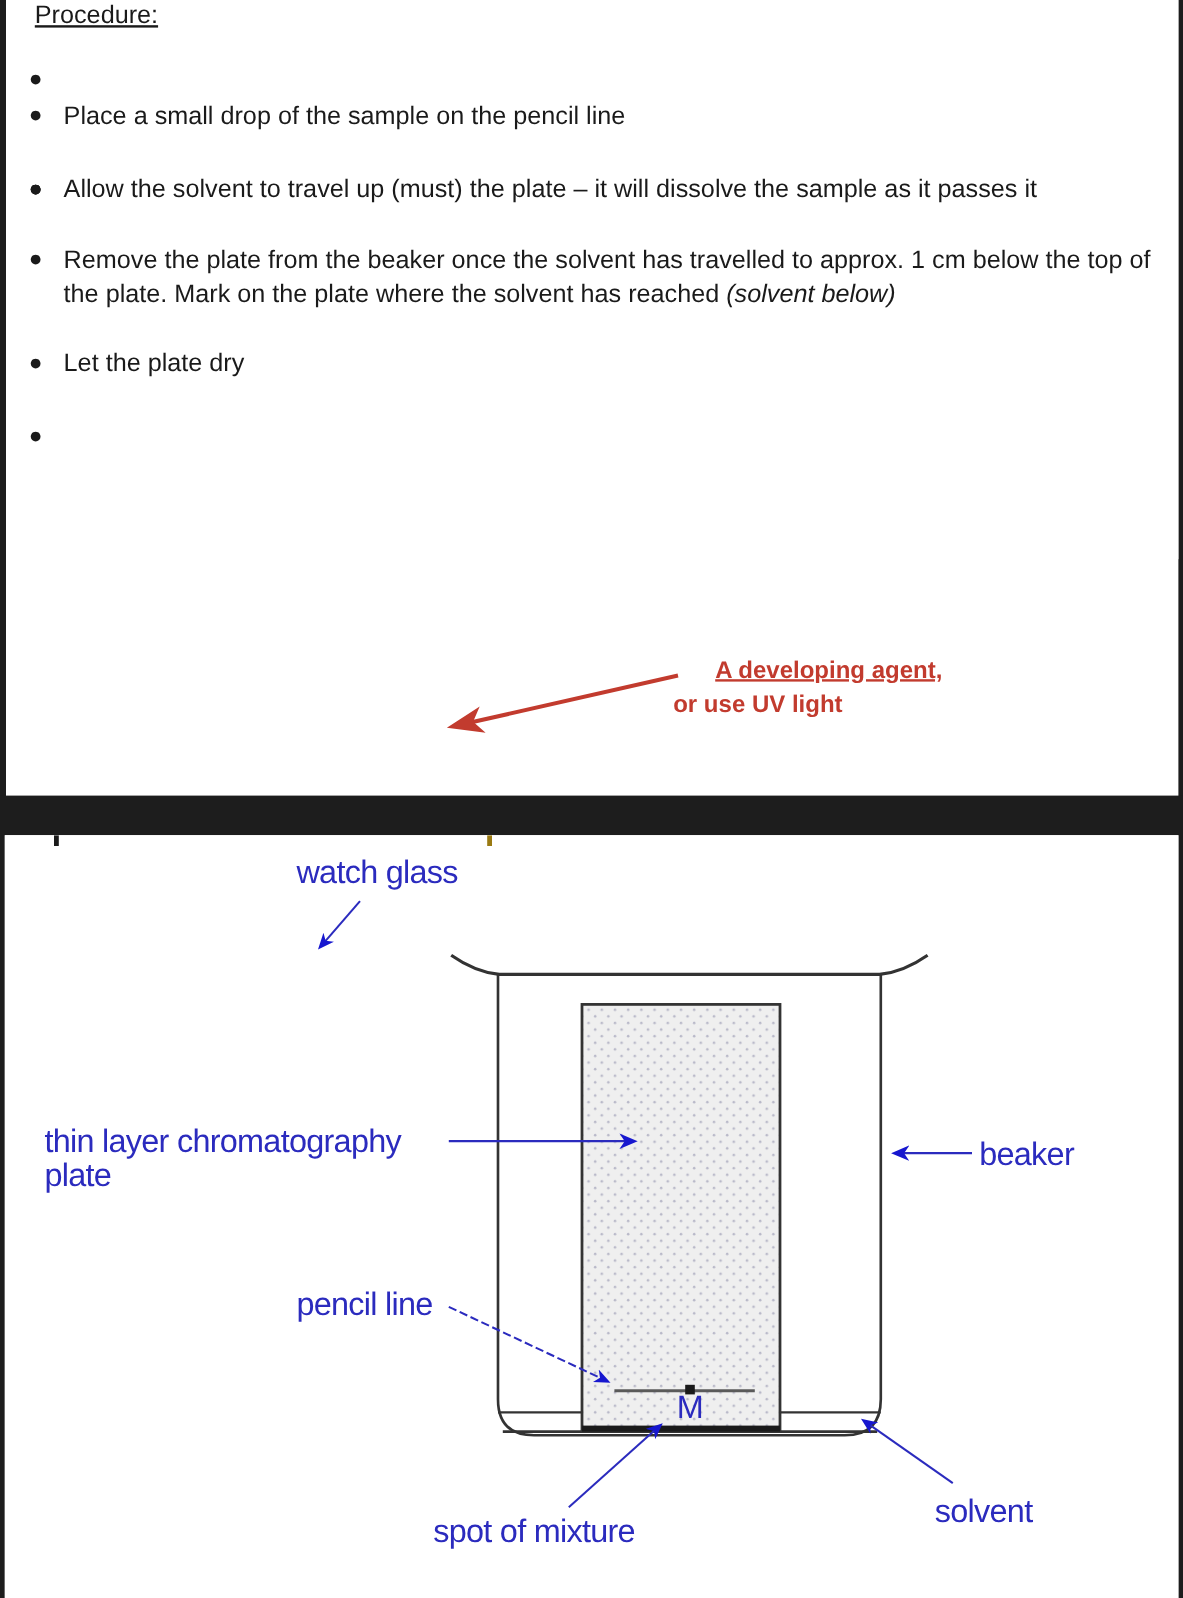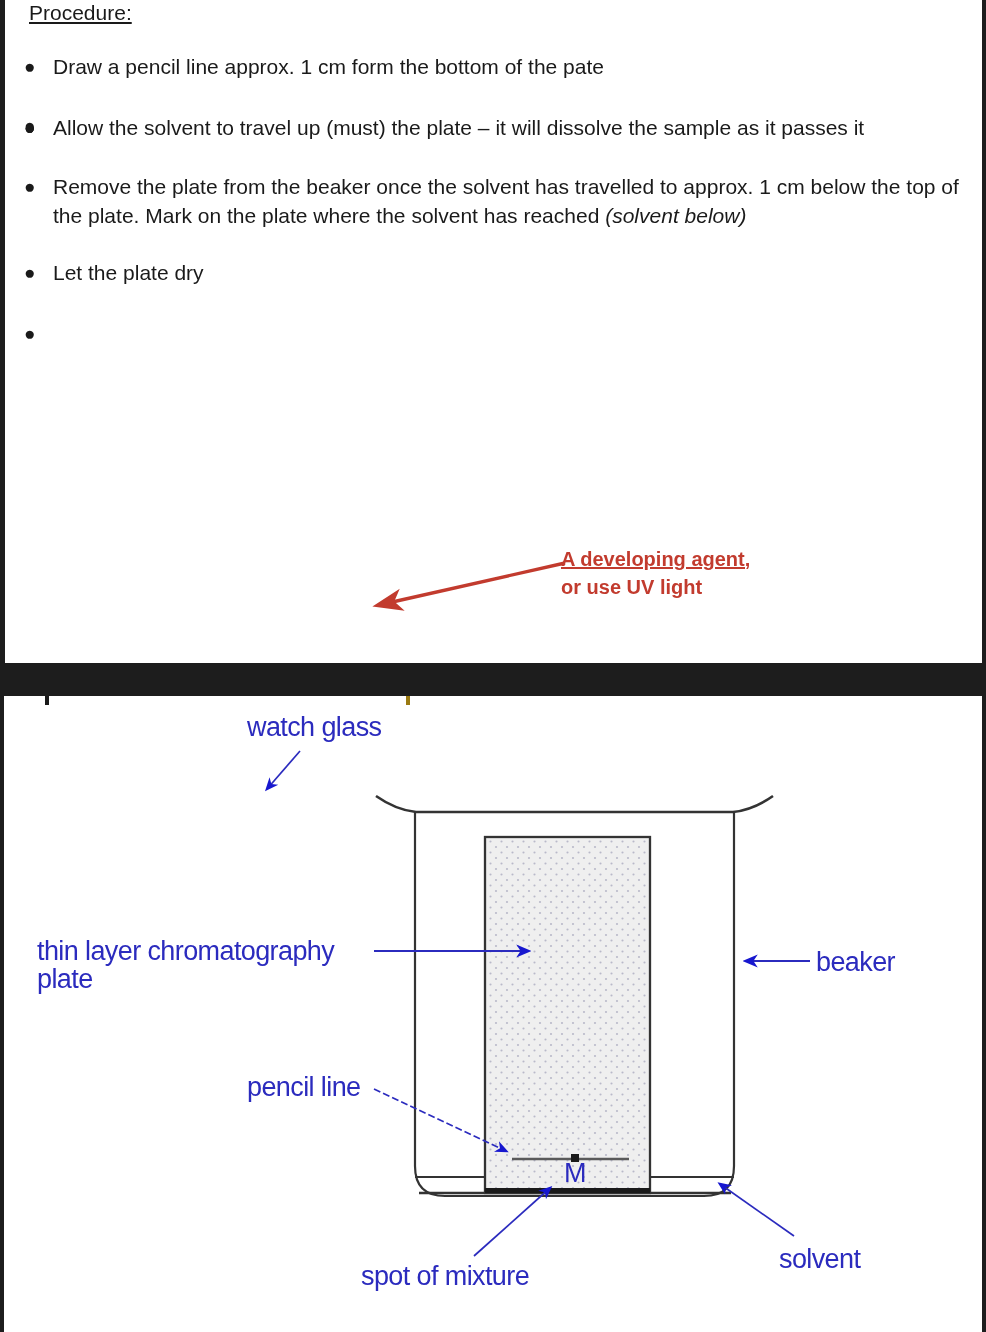--- a/index.html
+++ b/index.html
@@ -99,21 +99,21 @@
   .callout {
     position: absolute;
     left: 556px;
     top: 545px;
     width: 330px;
     color: #c23b2e;
     font-weight: bold;
     font-size: 20px;
     line-height: 28px;
   }
-  .callout .l1 { text-decoration: underline; }
+  .callout .l1 { text-decoration: underline; margin-left: 35px; }
   .callout .l2 { display: block; }
   .callout-arrow {
     position: absolute;
     left: 360px;
     top: 555px;
     width: 210px;
     height: 65px;
   }
 
   
@@ -147,24 +147,24 @@
   <div class="edge-left-b"></div>
   <div class="edge-right-b"></div>
 
   <div id="slide-procedure">
 
     <div class="proc-title">Procedure:</div>
 
     <ul class="proc-list">
       <li class="proc-item" style="margin-bottom:30px;">
         <span class="bullet">●</span>
-        <span class="txt">Draw a pencil line approx. 1 cm form the bottom of the pate</span>
       </li>
       <li class="proc-item" style="margin-bottom:32px;">
         <span class="bullet">●</span>
+        <span class="txt">Place a small drop of the sample on the pencil line</span>
       </li>
       <li class="proc-item" style="margin-bottom:29px;">
         <span class="bullet">●</span>
       </li>
       <li class="proc-item" style="margin-bottom:30px;">
         <span class="bullet">●</span>
       </li>
       <li class="proc-item" style="margin-bottom:30px;">
         <span class="bullet">●</span>
         <span class="txt">Allow the solvent to travel up (must) the plate – it will dissolve the sample as it passes it</span>

